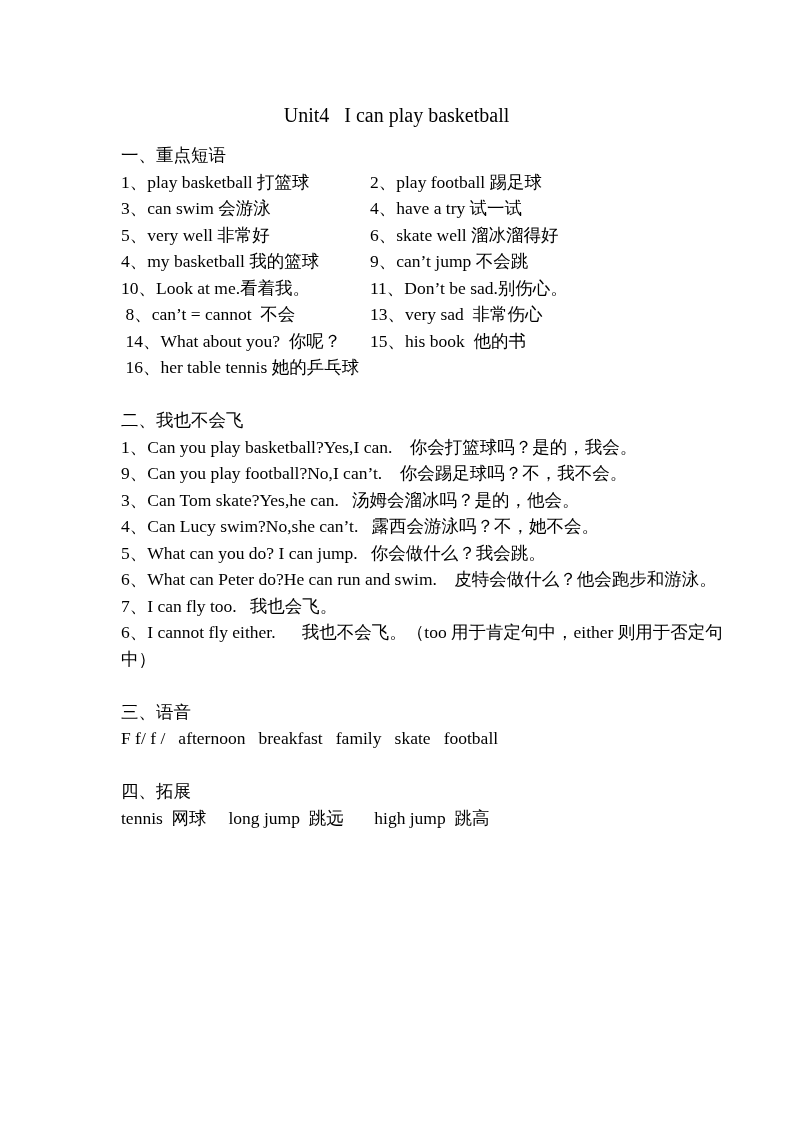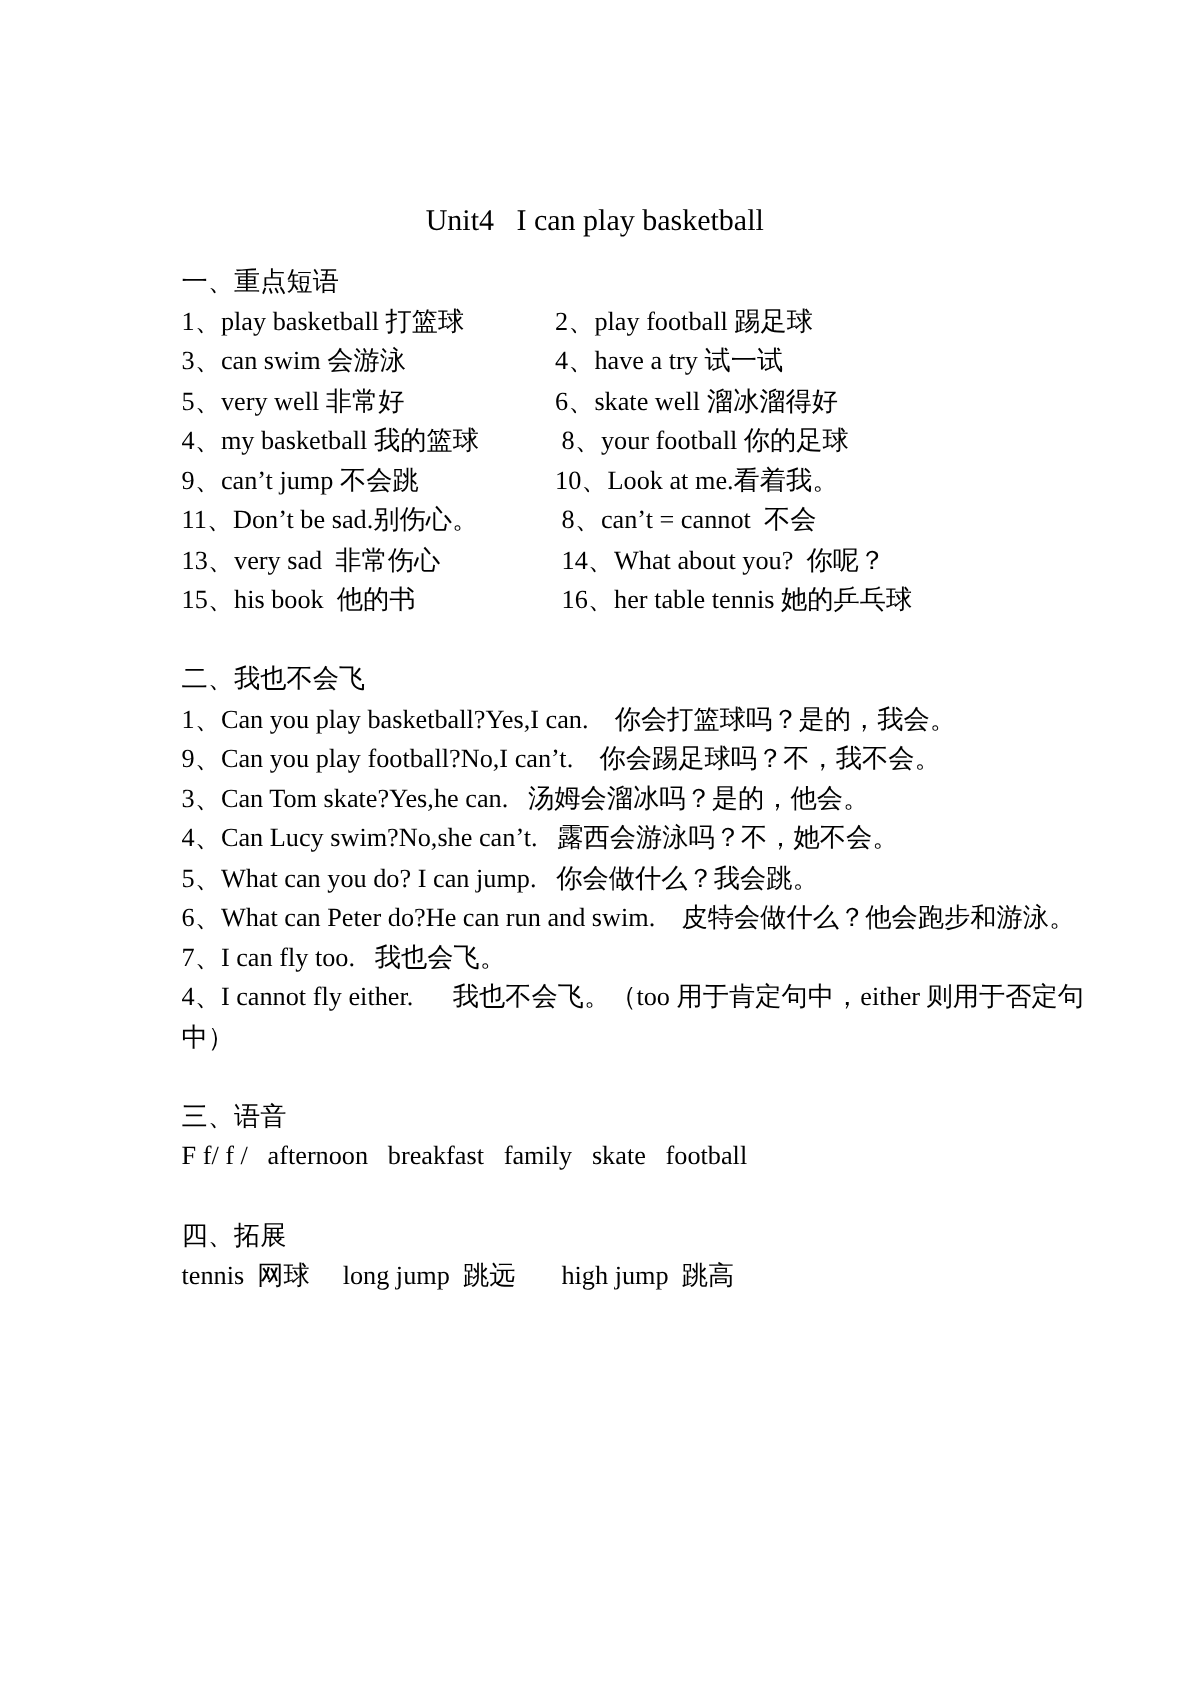--- a/index.html
+++ b/index.html
@@ -8,21 +8,20 @@
     background: #ffffff;
   }
   .page {
     position: relative;
     width: 793px;
     height: 958px;
     background: #ffffff;
     color: #000000;
     font-family: "Liberation Serif", "DejaVu Serif", serif;
     overflow: hidden;
-    margin-top: 32px;
   }
   .doc-title {
     margin: 0;
     padding-top: 101px;
     font-size: 20px;
     font-weight: normal;
     text-align: center;
     line-height: 28px;
     white-space: pre-wrap;
   }
@@ -58,42 +57,41 @@
     <div class="section">
       <div class="section-heading">一、重点短语</div>
       <div class="phrase-grid">
         <div class="phrase-cell">1、play basketball 打篮球</div>
         <div class="phrase-cell">2、play football 踢足球</div>
         <div class="phrase-cell">3、can swim 会游泳</div>
         <div class="phrase-cell">4、have a try 试一试</div>
         <div class="phrase-cell">5、very well 非常好</div>
         <div class="phrase-cell">6、skate well 溜冰溜得好</div>
         <div class="phrase-cell">4、my basketball 我的篮球</div>
-        <div class="phrase-cell"> 8、your football 你的足球</div>
         <div class="phrase-cell">9、can’t jump 不会跳</div>
         <div class="phrase-cell">10、Look at me.看着我。</div>
         <div class="phrase-cell">11、Don’t be sad.别伤心。</div>
         <div class="phrase-cell"> 8、can’t = cannot  不会</div>
         <div class="phrase-cell">13、very sad  非常伤心</div>
         <div class="phrase-cell"> 14、What about you?  你呢？</div>
         <div class="phrase-cell">15、his book  他的书</div>
         <div class="phrase-cell"> 16、her table tennis 她的乒乓球</div>
       </div>
     </div>
 
     <div class="section">
       <div class="section-heading">二、我也不会飞</div>
       <div class="text-line">1、Can you play basketball?Yes,I can.    你会打篮球吗？是的，我会。</div>
       <div class="text-line">9、Can you play football?No,I can’t.    你会踢足球吗？不，我不会。</div>
       <div class="text-line">3、Can Tom skate?Yes,he can.   汤姆会溜冰吗？是的，他会。</div>
       <div class="text-line">4、Can Lucy swim?No,she can’t.   露西会游泳吗？不，她不会。</div>
       <div class="text-line">5、What can you do? I can jump.   你会做什么？我会跳。</div>
       <div class="text-line">6、What can Peter do?He can run and swim.    皮特会做什么？他会跑步和游泳。</div>
       <div class="text-line">7、I can fly too.   我也会飞。</div>
-      <div class="text-line">4、I cannot fly either.      我也不会飞。（too 用于肯定句中，either 则用于否定句中）</div>
+      <div class="text-line">6、I cannot fly either.      我也不会飞。（too 用于肯定句中，either 则用于否定句中）</div>
     </div>
 
     <div class="section">
       <div class="section-heading">三、语音</div>
       <div class="text-line">F f/ f /   afternoon   breakfast   family   skate   football</div>
     </div>
 
     <div class="section">
       <div class="section-heading">四、拓展</div>
       <div class="text-line">tennis  网球     long jump  跳远       high jump  跳高</div>

